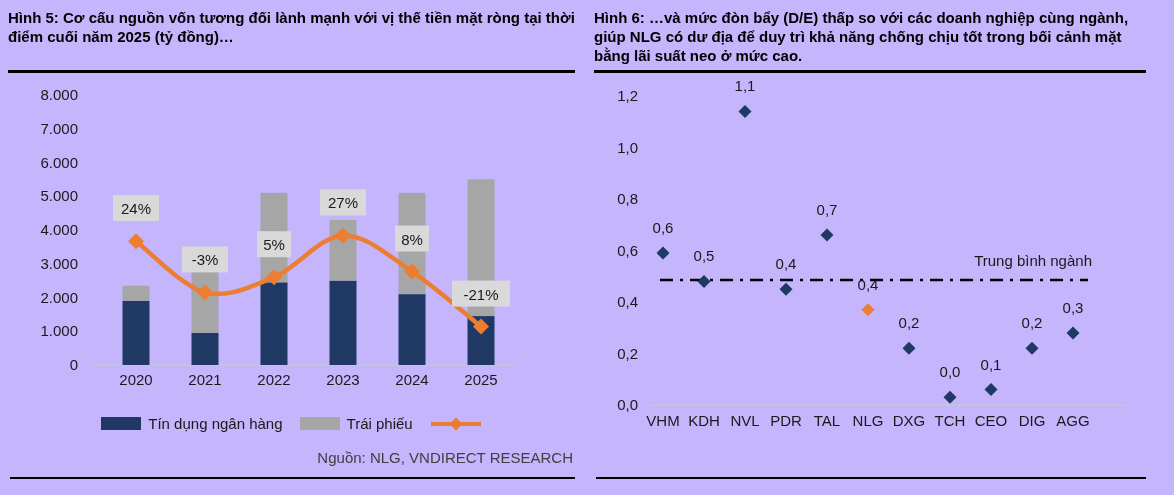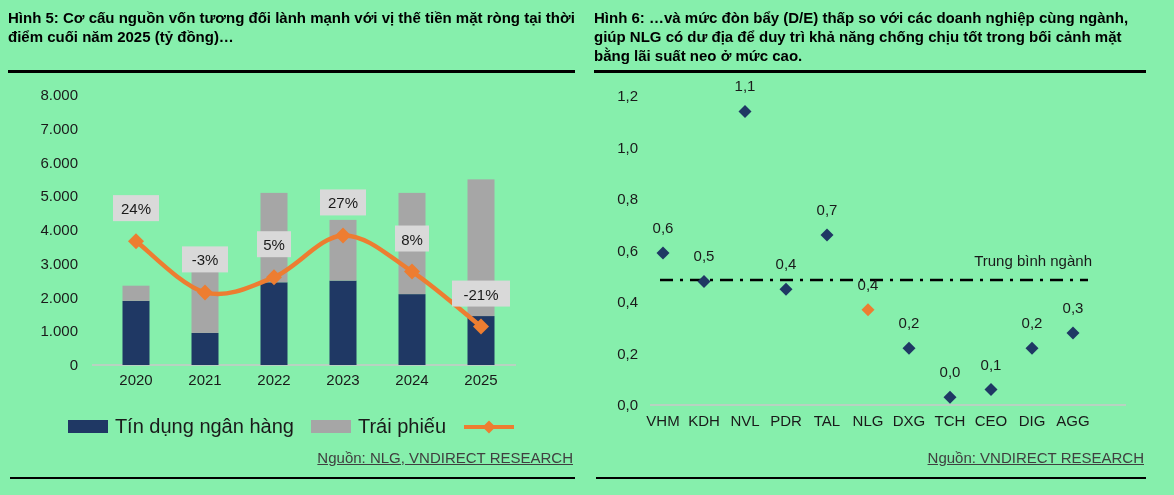--- a/index.html
+++ b/index.html
@@ -1,27 +1,27 @@
 <!DOCTYPE html>
 <html><head>
 <meta charset="utf-8">
 <style>
   html,body{margin:0;padding:0;background:#ffffff;}
-  .page{position:relative;width:1174px;height:495px;background:#86efac;overflow:hidden;
+  .page{position:relative;width:1174px;height:495px;background:#c4b5fd;overflow:hidden;
         font-family:"Liberation Sans","DejaVu Sans",sans-serif;color:#1a1a1a;}
   .panel{position:absolute;top:6px;height:484px;}
   .panel-left{left:8px;width:567px;}
   .panel-right{left:594px;width:552px;}
   .fig-title{font-size:15px;font-weight:bold;line-height:19px;color:#000;min-height:60px;padding-top:2px;}
   .rule-thick{height:3px;background:#000;margin-top:2px;}
   .chart{position:absolute;left:0;top:68px;}
-  .legend{position:absolute;top:409px;left:0;right:0;display:flex;align-items:center;justify-content:center;gap:7px;font-size:20px;}
+  .legend{position:absolute;top:409px;left:0;right:0;display:flex;align-items:center;justify-content:center;gap:7px;font-size:15px;}
   .legend .sw{width:40px;height:13px;display:inline-block;}
   .legend .item-label{margin-right:10px;}
-  .source{position:absolute;top:443px;right:2px;font-size:15px;color:#404040;text-align:right;text-decoration:underline;}
+  .source{position:absolute;top:443px;right:2px;font-size:15px;color:#404040;text-align:right;}
   .rule-bottom{position:absolute;top:471px;left:2px;right:0;height:2px;background:#000;}
   svg text{font-family:"Liberation Sans","DejaVu Sans",sans-serif;}
 </style>
 </head>
 <body>
 
 <div class="page">
 
   <div class="panel panel-left">
     <div class="fig-title">Hình 5: Cơ cấu nguồn vốn tương đối lành mạnh với vị thế tiền mặt ròng tại thời điểm cuối năm 2025 (tỷ đồng)…</div>
@@ -148,17 +148,16 @@
           <text x="192" y="352" text-anchor="middle" font-size="15" fill="#1a1a1a">PDR</text>
           <text x="233" y="352" text-anchor="middle" font-size="15" fill="#1a1a1a">TAL</text>
           <text x="274" y="352" text-anchor="middle" font-size="15" fill="#1a1a1a">NLG</text>
           <text x="315" y="352" text-anchor="middle" font-size="15" fill="#1a1a1a">DXG</text>
           <text x="356" y="352" text-anchor="middle" font-size="15" fill="#1a1a1a">TCH</text>
           <text x="397" y="352" text-anchor="middle" font-size="15" fill="#1a1a1a">CEO</text>
           <text x="438" y="352" text-anchor="middle" font-size="15" fill="#1a1a1a">DIG</text>
           <text x="479" y="352" text-anchor="middle" font-size="15" fill="#1a1a1a">AGG</text>
         </g>
       </svg>
-    <div class="source">Nguồn: VNDIRECT RESEARCH</div>
     <div class="rule-bottom"></div>
   </div>
 
 </div>
 
 </body></html>

